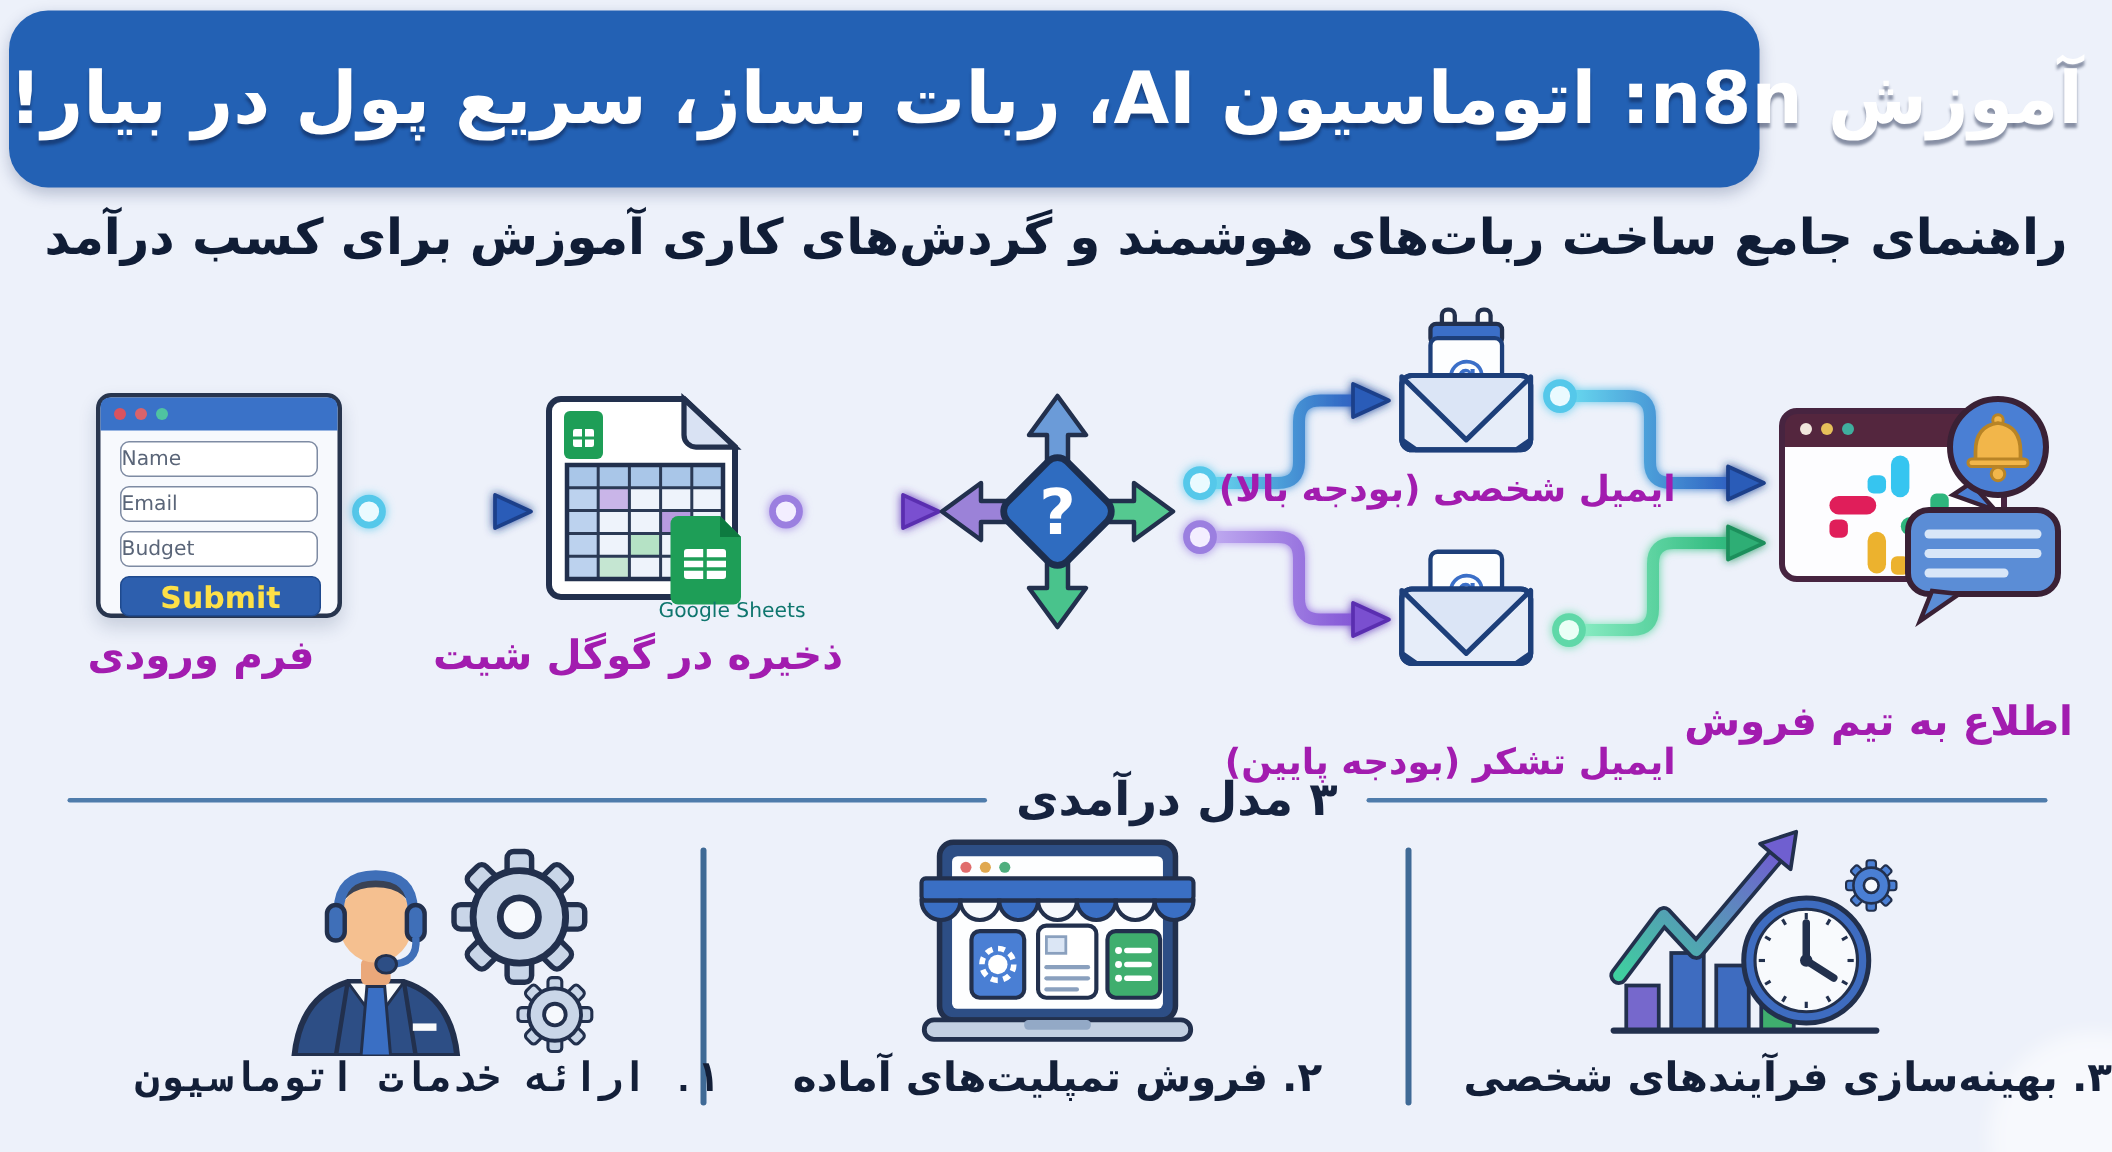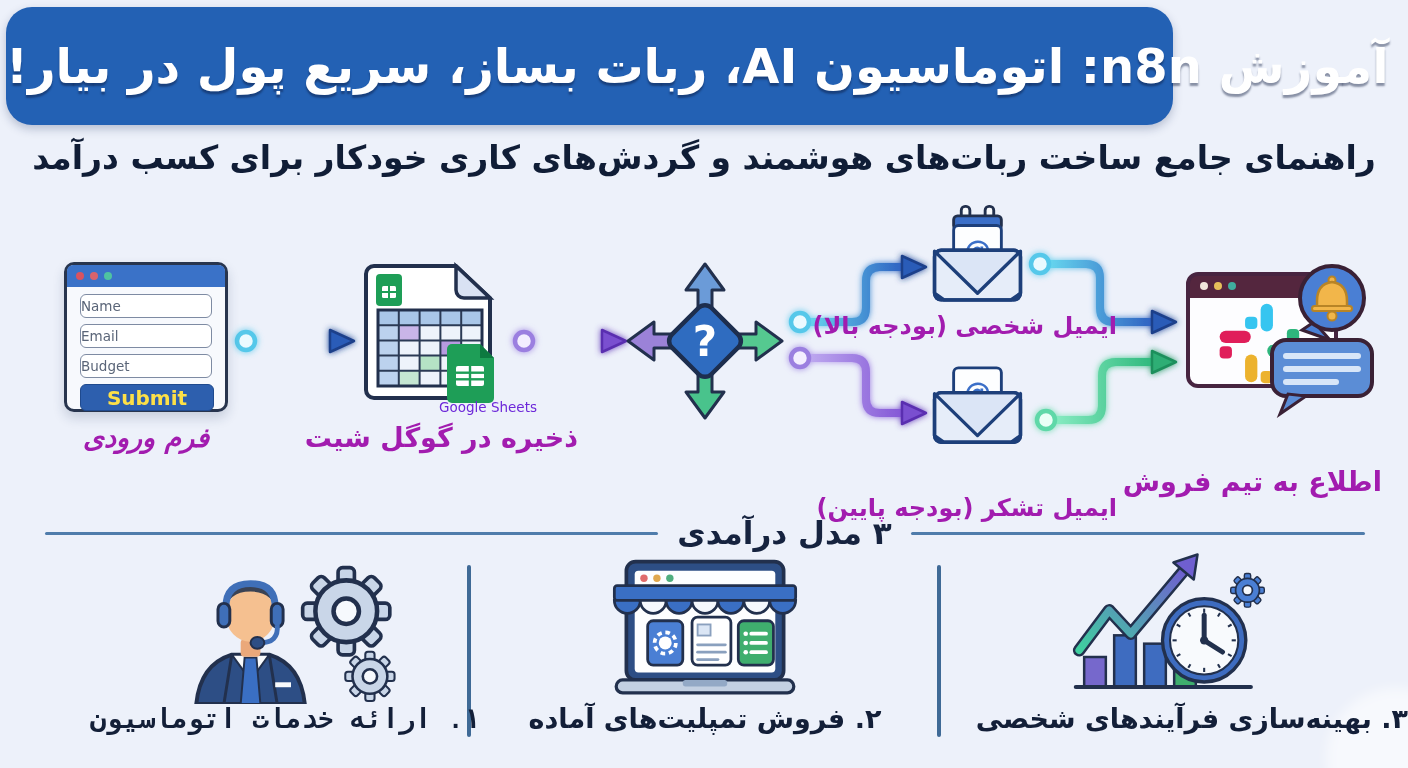--- a/index.html
+++ b/index.html
@@ -62,21 +62,21 @@
   .submit-btn{
     height:25px;width:100%;background:#2d5fae;border:1.5px solid #1f4a8e;
     border-radius:6px;color:#fde047;font-size:20px;font-weight:800;
     display:flex;align-items:center;justify-content:center;
     font-family:"DejaVu Sans",sans-serif;
   }
 
   
   .sheets-caption{
     left:418px;top:399px;width:140px;text-align:center;
-    color:#6d28d9;font-size:13.5px;z-index:5;
+    color:#0f766e;font-size:13.5px;z-index:5;
   }
   .connectors{left:0;top:0;z-index:2;pointer-events:none;}
   .node-svg{z-index:3;}
 
   
   .section-head{
     left:45px;top:515px;width:1320px;height:36px;
     display:flex;align-items:center;gap:19px;z-index:3;
   }
   .section-line{height:3px;background:#4f7cab;border-radius:2px;}
@@ -141,21 +141,21 @@
             <feMergeNode in="b"></feMergeNode>
             <feMergeNode in="SourceGraphic"></feMergeNode>
           </feMerge>
       </filter>
     </defs>
   </svg>
 
   <div class="abs banner">
     <div class="banner-title" dir="rtl">آموزش n8n: اتوماسیون AI، ربات بساز، سریع پول در بیار!</div>
   </div>
-  <div class="abs subtitle" dir="rtl">راهنمای جامع ساخت ربات‌های هوشمند و گردش‌های کاری خودکار برای کسب درآمد</div>
+  <div class="abs subtitle" dir="rtl">راهنمای جامع ساخت ربات‌های هوشمند و گردش‌های کاری آموزش برای کسب درآمد</div>
 
   <svg class="abs connectors" width="1408" height="768" viewBox="0 0 1408 768">
     <g filter="url(#glow)" fill="none" stroke-linecap="round" stroke-linejoin="round">
 
       <path d="M246,341 H330" stroke="url(#gradCB)" stroke-width="8"></path>
       <polygon points="330,330 330,352 354,341" fill="#2a5cb8" stroke="#1d3f8a" stroke-width="2.5"></polygon>
       <circle cx="246" cy="341" r="9" fill="#eafaff" stroke="#55c8ea" stroke-width="4.5"></circle>
 
       <path d="M524,341 H602" stroke="url(#gradPU)" stroke-width="8"></path>
       <polygon points="602,330 602,352 626,341" fill="#7a4fd0" stroke="#5a2fb0" stroke-width="2.5"></polygon>
@@ -185,21 +185,21 @@
       <span class="dot dot-pink"></span>
       <span class="dot dot-teal"></span>
     </div>
     <div class="win-body">
       <div class="form-field">Name</div>
       <div class="form-field">Email</div>
       <div class="form-field">Budget</div>
       <div class="submit-btn">Submit</div>
     </div>
   </div>
-  <div class="abs node-label" dir="rtl" style="left:26px;top:422px;width:240px;font-style:italic;">فرم ورودی</div>
+  <div class="abs node-label" dir="rtl" style="left:14px;top:422px;width:240px;">فرم ورودی</div>
 
   <svg class="abs node-svg" style="left:352px;top:258px;" width="170" height="160" viewBox="0 0 170 160">
     <path d="M22,8 H104 L138,40 V132 a8,8 0 0 1 -8,8 H22 a8,8 0 0 1 -8,-8 V16 a8,8 0 0 1 8,-8 Z" fill="#ffffff" stroke="#22304d" stroke-width="4"></path>
     <path d="M104,8 L138,40 H112 a8,8 0 0 1 -8,-8 Z" fill="#d9e2f3" stroke="#22304d" stroke-width="3.5"></path>
 
     <g>
       <rect x="24" y="16" width="26" height="32" rx="4" fill="#1e9e57"></rect>
       <rect x="30" y="28" width="14" height="12" fill="#ffffff" rx="1.5"></rect>
       <line x1="37" y1="28" x2="37" y2="40" stroke="#1e9e57" stroke-width="2"></line>
       <line x1="30" y1="34" x2="44" y2="34" stroke="#1e9e57" stroke-width="2"></line>
@@ -229,21 +229,21 @@
     <g>
       <path d="M100,86 h28 l14,14 v40 a5,5 0 0 1 -5,5 h-37 a5,5 0 0 1 -5,-5 v-49 a5,5 0 0 1 5,-5 Z" fill="#1e9e57"></path>
       <path d="M128,86 l14,14 h-14 Z" fill="#0d7a40"></path>
       <rect x="104" y="108" width="28" height="20" rx="2" fill="#ffffff"></rect>
       <line x1="118" y1="108" x2="118" y2="128" stroke="#1e9e57" stroke-width="2.4"></line>
       <line x1="104" y1="114.7" x2="132" y2="114.7" stroke="#1e9e57" stroke-width="2.4"></line>
       <line x1="104" y1="121.3" x2="132" y2="121.3" stroke="#1e9e57" stroke-width="2.4"></line>
     </g>
   </svg>
   <div class="abs sheets-caption">Google Sheets</div>
-  <div class="abs node-label" dir="rtl" style="left:338px;top:422px;width:240px;text-align:right;">ذخیره در گوگل شیت</div>
+  <div class="abs node-label" dir="rtl" style="left:322px;top:422px;width:240px;text-align:right;">ذخیره در گوگل شیت</div>
 
   <svg class="abs node-svg" style="left:622px;top:258px;" width="166" height="166" viewBox="0 0 166 166">
     <g stroke="#22304d" stroke-width="3" stroke-linejoin="round">
       <polygon points="76,83 76,32 64,32 83,6 102,32 90,32 90,83" fill="#6b9bd8"></polygon>
       <polygon points="76,83 76,134 64,134 83,160 102,134 90,134 90,83" fill="#49c38c"></polygon>
       <polygon points="83,76 32,76 32,64 6,83 32,102 32,90 83,90" fill="#9b82d8"></polygon>
       <polygon points="83,76 134,76 134,64 160,83 134,102 134,90 83,90" fill="#55c990"></polygon>
     </g>
     <rect x="55" y="55" width="56" height="56" rx="9" transform="rotate(45 83 83)" fill="#2f6cc0" stroke="#1d2e4e" stroke-width="4.5"></rect>
     <text x="83" y="98" text-anchor="middle" font-size="42" font-weight="bold" fill="#ffffff" font-family="DejaVu Sans, sans-serif">?</text>

